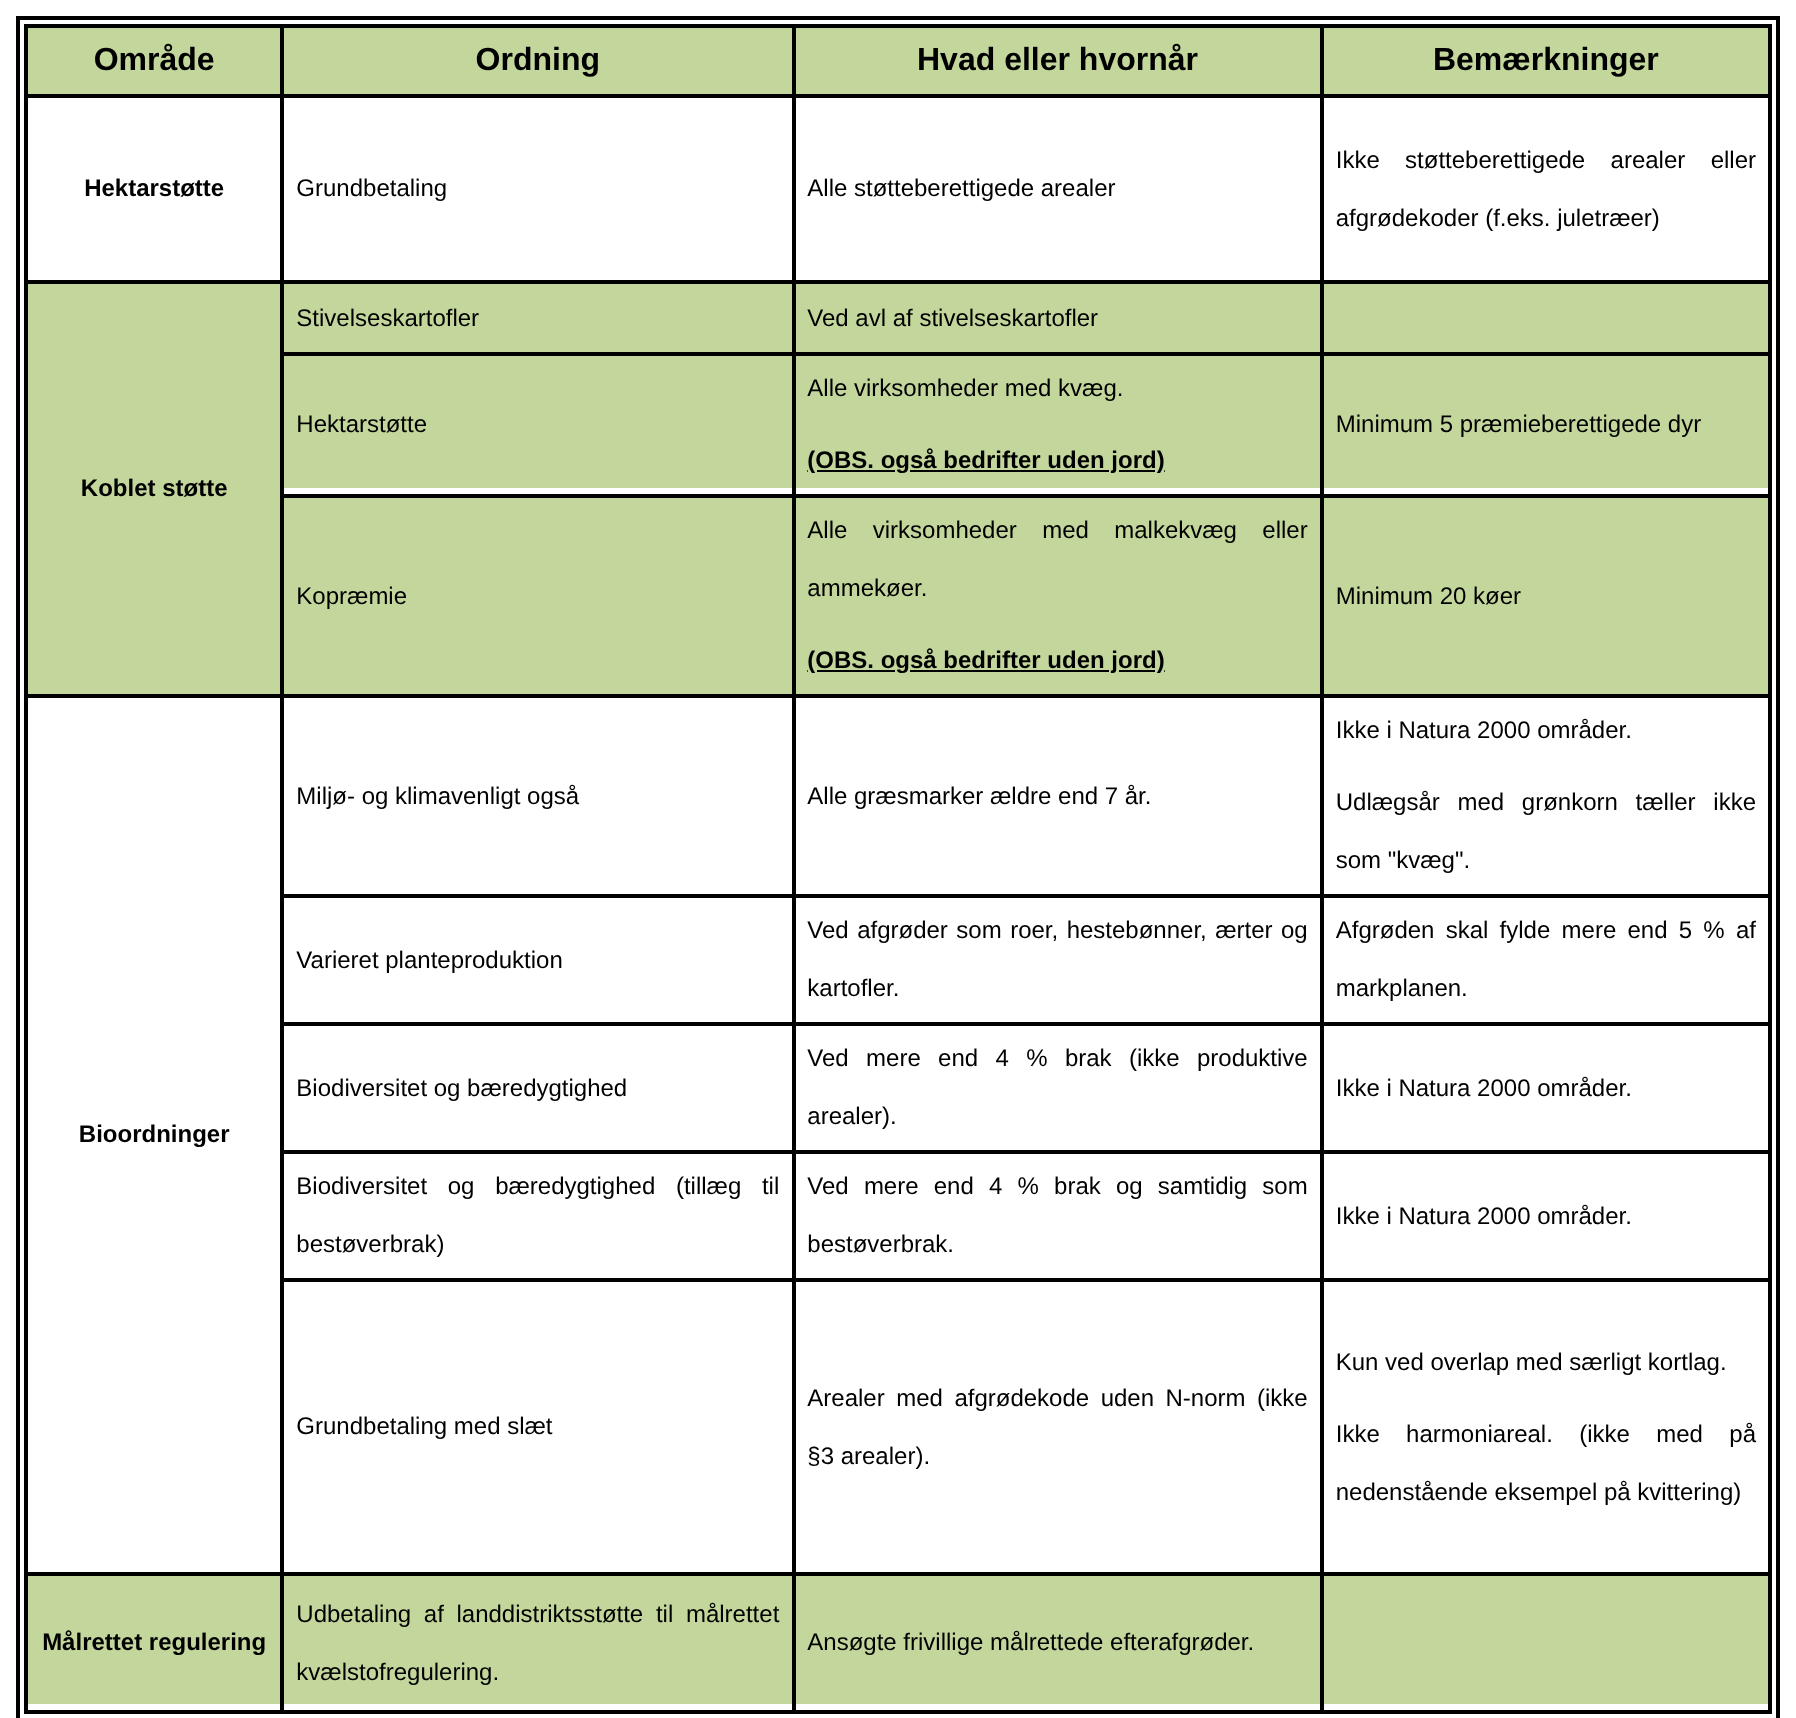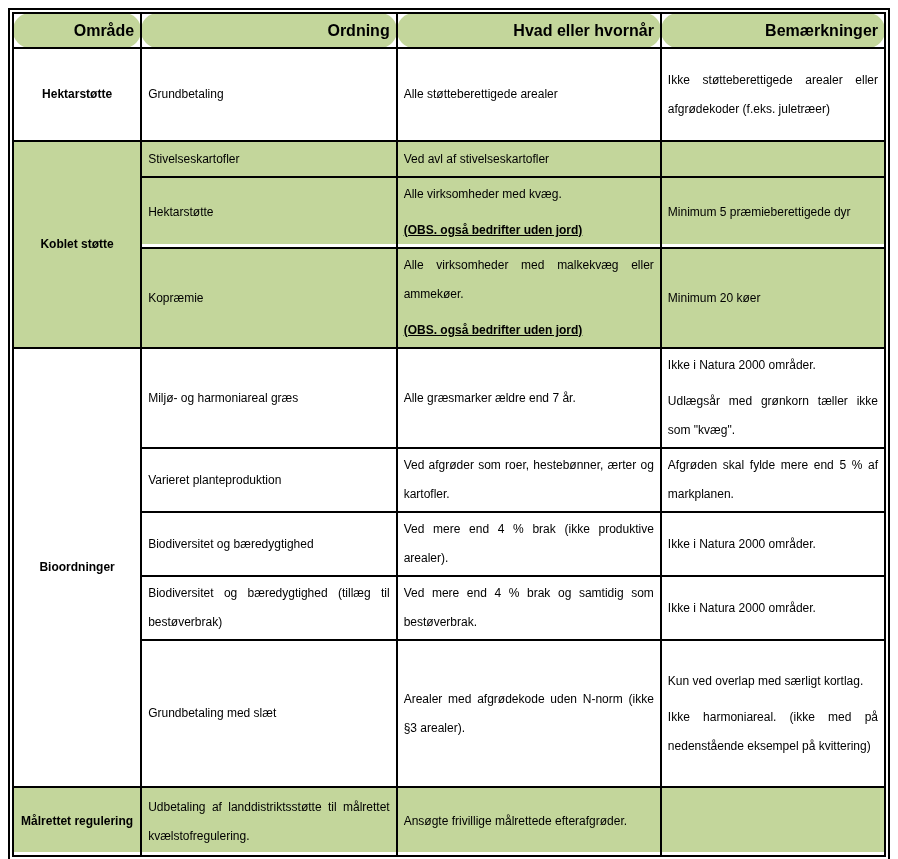--- a/index.html
+++ b/index.html
@@ -33,23 +33,22 @@
     padding: 2px 6px;
     vertical-align: middle;
     font-size: 12px;
     line-height: 29px;
     overflow: hidden;
     word-wrap: break-word;
   }
   table.subsidy th {
     background: #c3d69b;
     font-weight: bold;
-    text-align: right;
+    text-align: center;
     font-size: 16px;
-    border-radius: 17px;
   }
   tr.sec-green td { background: #c3d69b; }
   tr.sec-white td { background: #ffffff; }
   td.area {
     font-weight: bold;
     text-align: center;
     margin-left: 36px;
   }
   td.body-cell {
     text-align: justify;
@@ -137,21 +136,21 @@
             <p class="bold">(OBS. også bedrifter uden jord)</p>
           </td>
           <td class="body-cell">
               <p>Minimum 20 køer</p>
             </td>
         </tr>
 
         <tr class="sec-white" style="height:100px">
           <td class="area bg-white" rowspan="5">Bioordninger</td>
           <td class="body-cell">
-              <p>Miljø- og harmoniareal græs</p>
+              <p>Miljø- og klimavenligt også</p>
             </td>
           <td class="body-cell">
               <p>Alle græsmarker ældre end 7 år.</p>
             </td>
           <td class="body-cell">
             <p>Ikke i Natura 2000 områder.</p>
             <p>Udlægsår med grønkorn tæl­ler ikke som "kvæg".</p>
           </td>
         </tr>
         <tr class="sec-white" style="height:59px">

